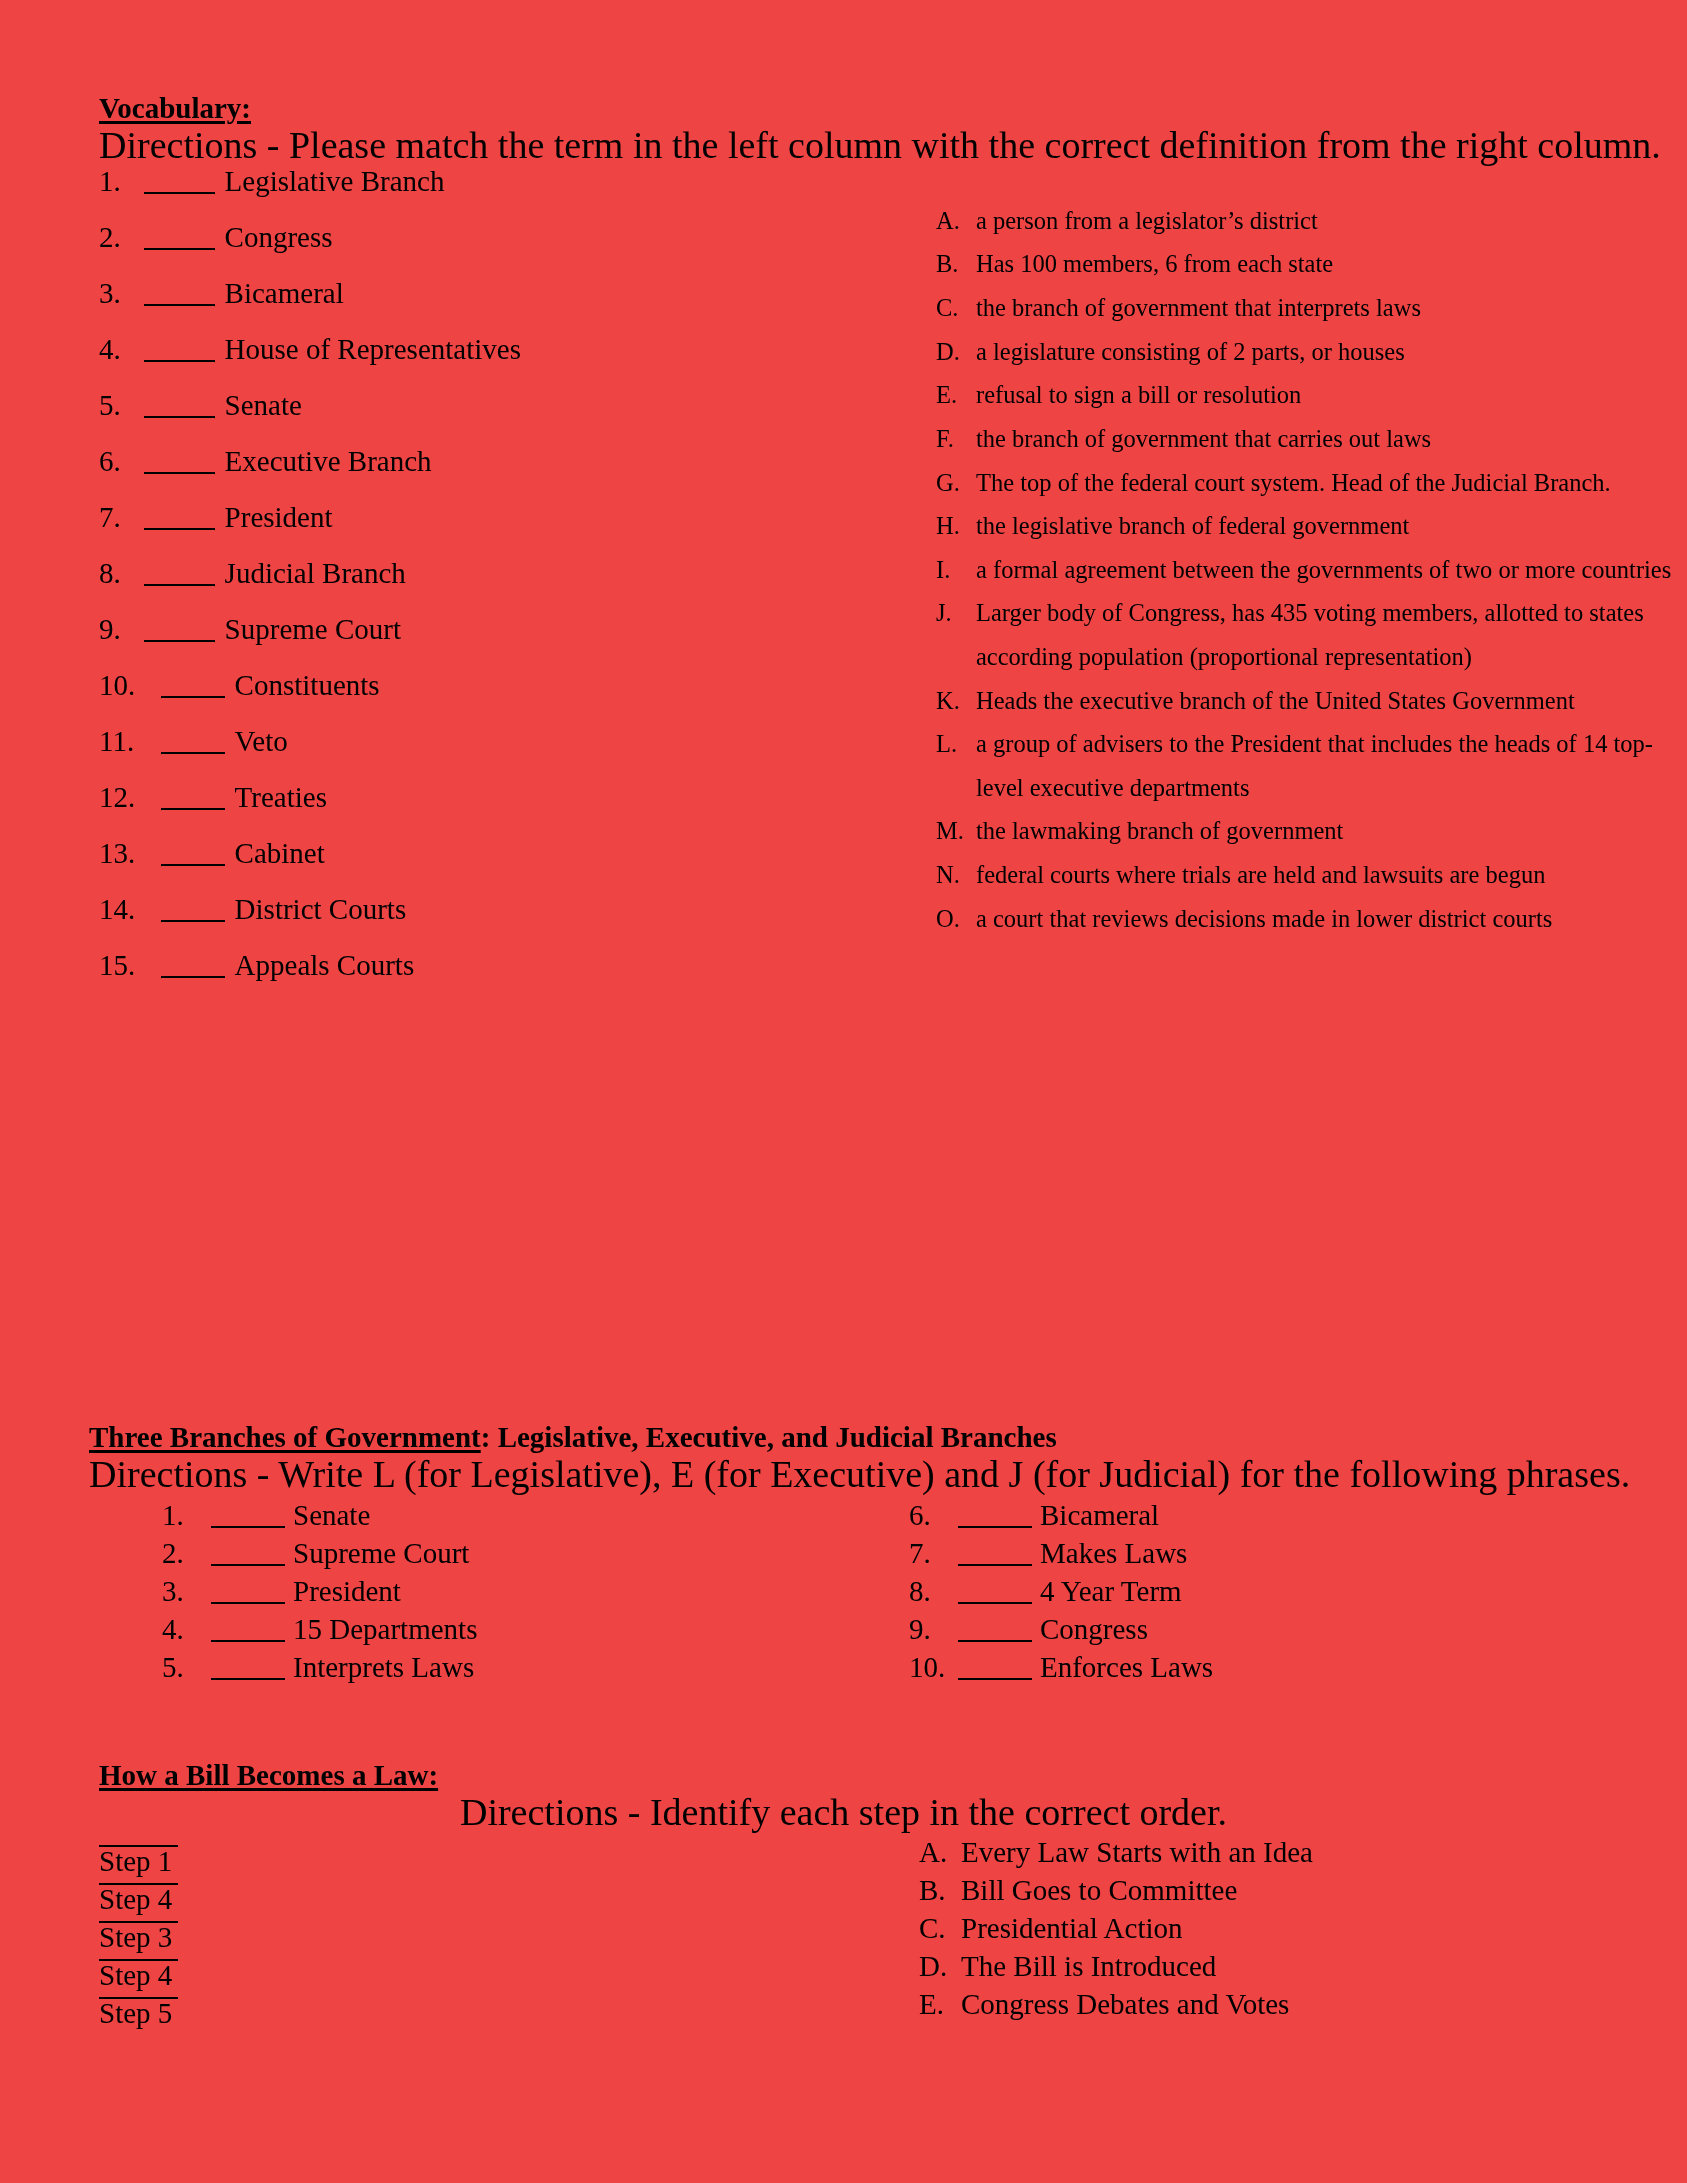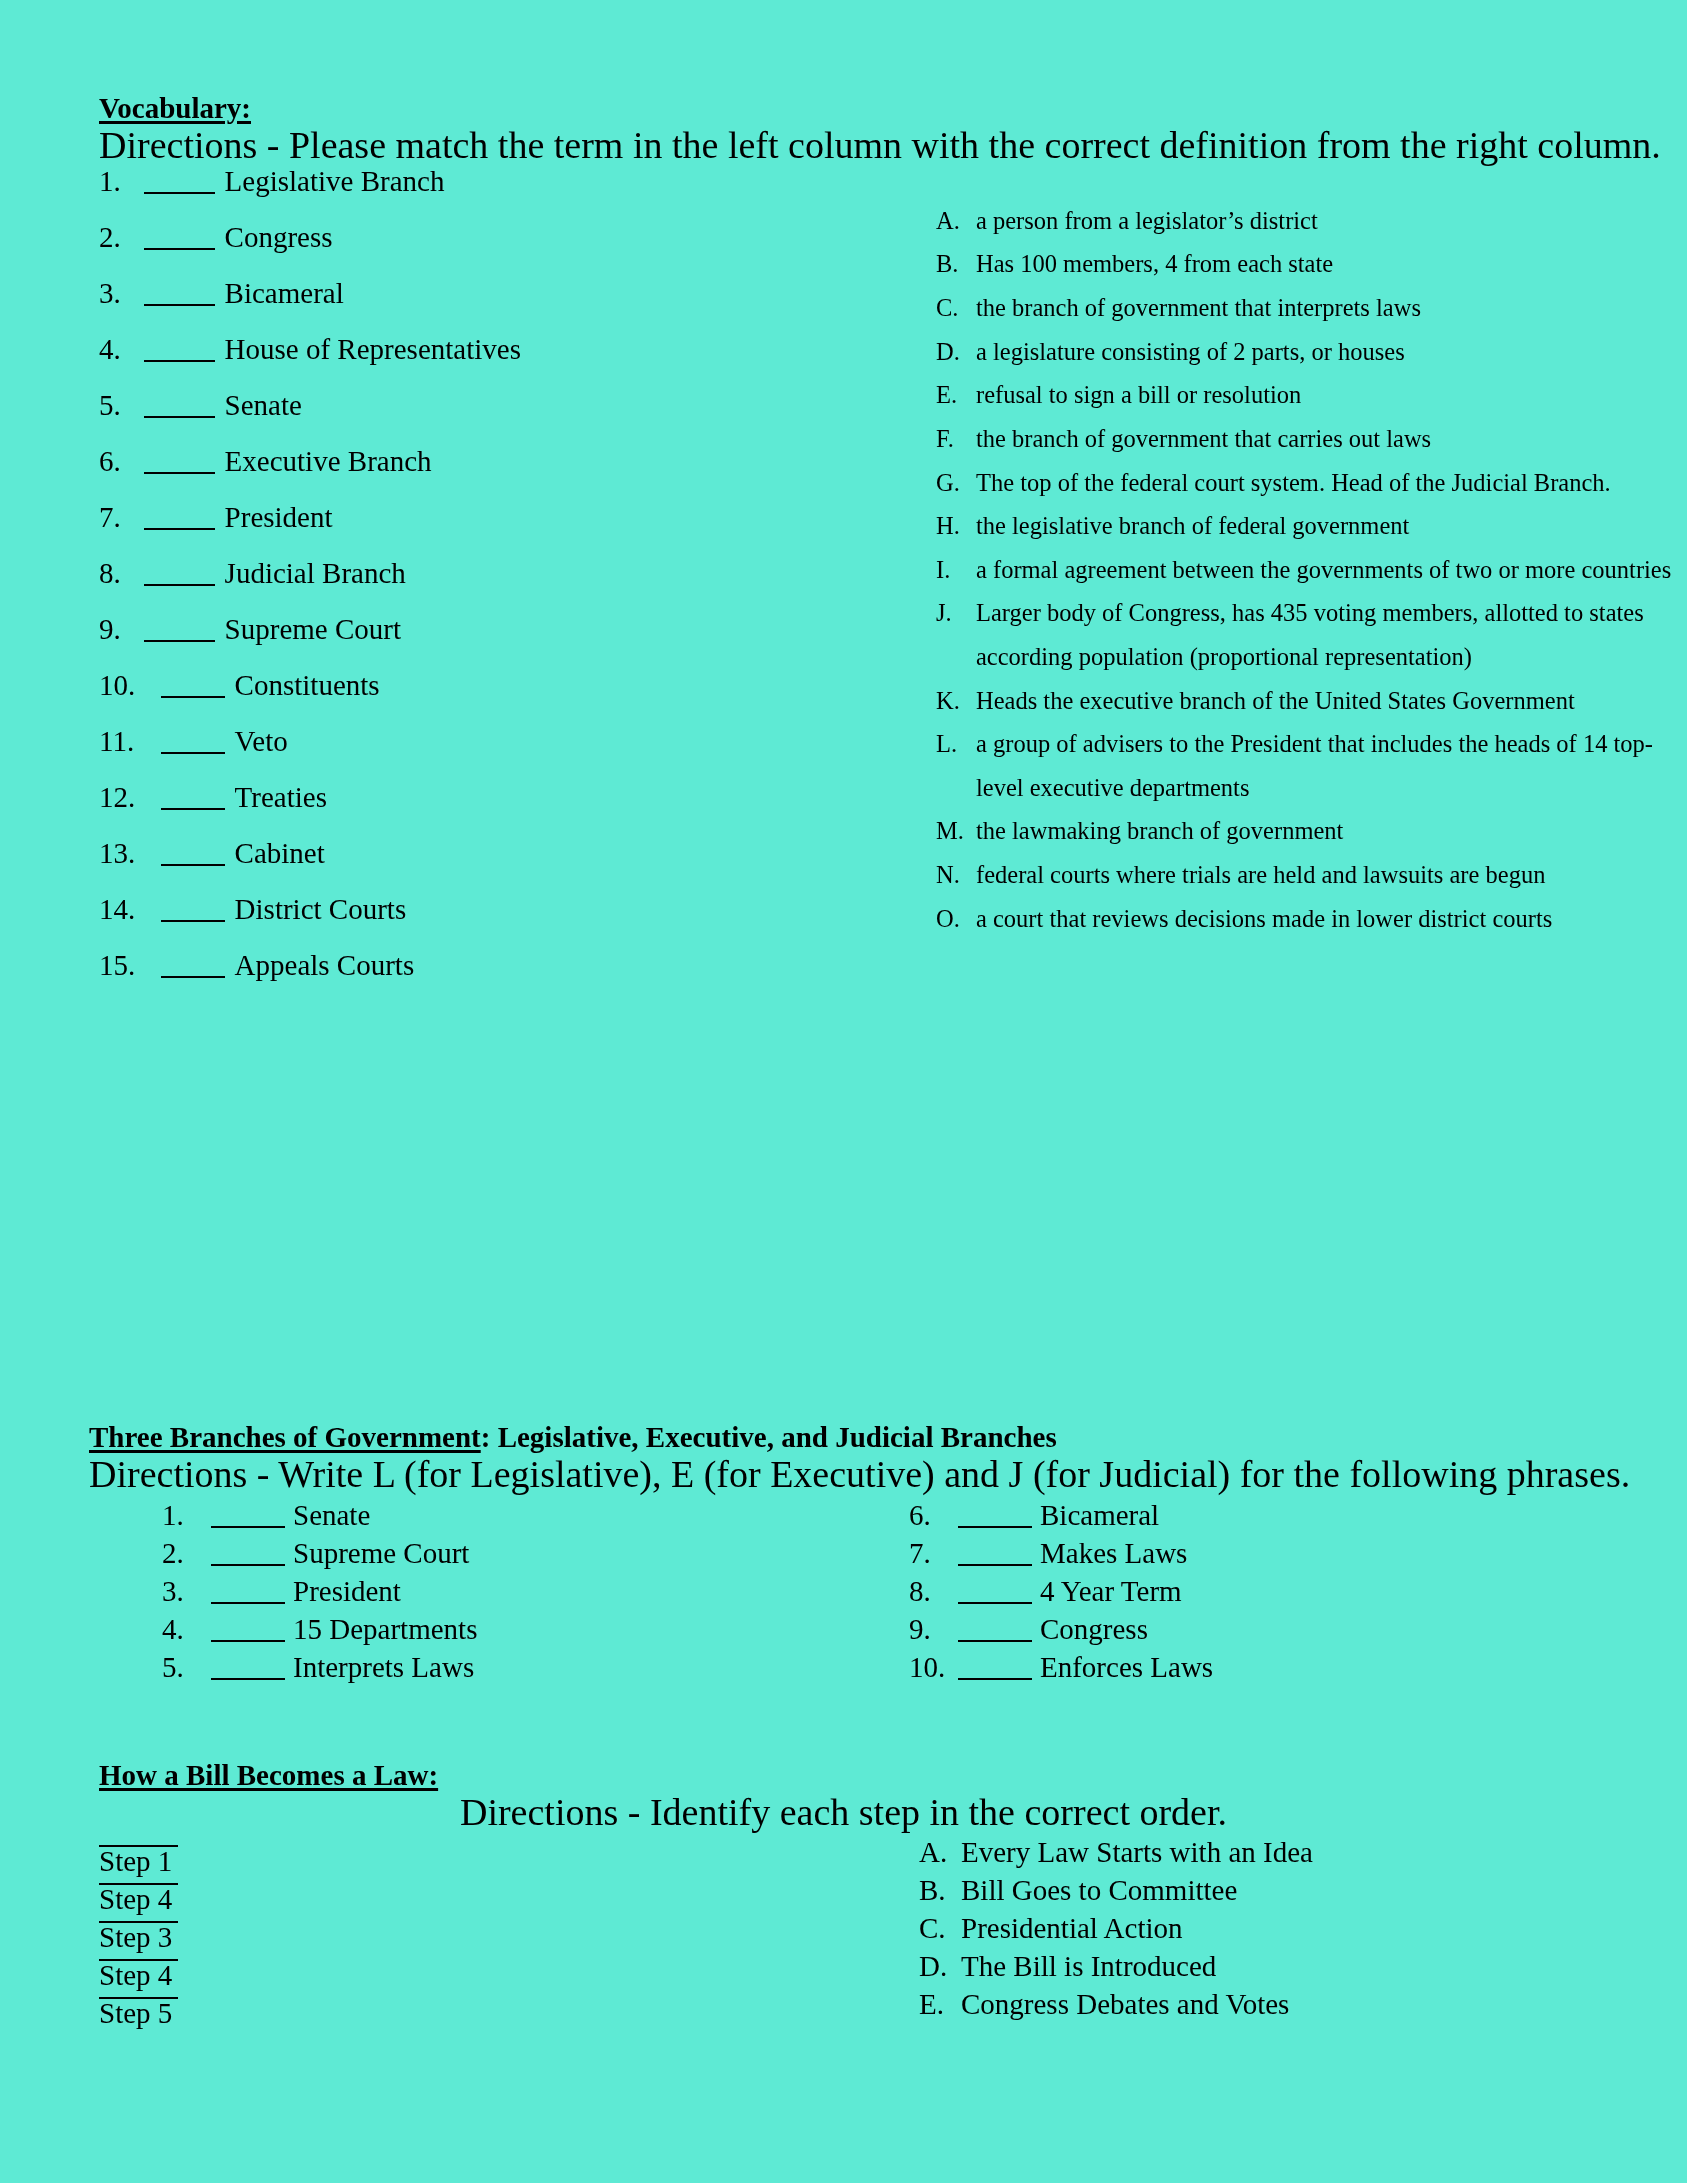--- a/index.html
+++ b/index.html
@@ -9,21 +9,21 @@
     background: #ffffff;
   }
   body {
     font-family: "Liberation Serif", "DejaVu Serif", serif;
     color: #000000;
   }
   .page {
     position: relative;
     width: 1687px;
     height: 2183px;
-    background: #5eead4;
+    background: #ef4444;
     box-sizing: border-box;
     padding: 93px 99px 0 99px;
     overflow: hidden;
   }
 
   
   .sec-head {
     font-size: 29px;
     font-weight: bold;
     line-height: 1.08;
@@ -269,21 +269,21 @@
           </div>
       </div>
 
       <div class="defs">
         <div class="def-row">
             <span class="letter">A.</span>
             <span class="def-text">a person from a legislator’s district</span>
           </div>
         <div class="def-row">
             <span class="letter">B.</span>
-            <span class="def-text">Has 100 members, 4 from each state</span>
+            <span class="def-text">Has 100 members, 6 from each state</span>
           </div>
         <div class="def-row">
             <span class="letter">C.</span>
             <span class="def-text">the branch of government that interprets laws</span>
           </div>
         <div class="def-row">
             <span class="letter">D.</span>
             <span class="def-text">a legislature consisting of 2 parts, or houses</span>
           </div>
         <div class="def-row">

